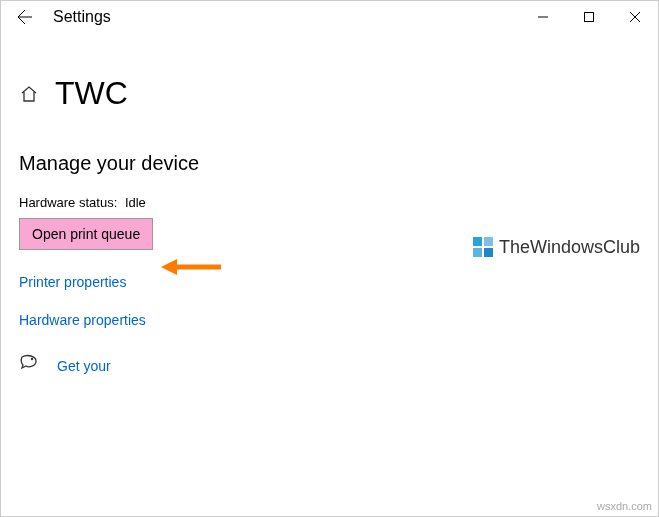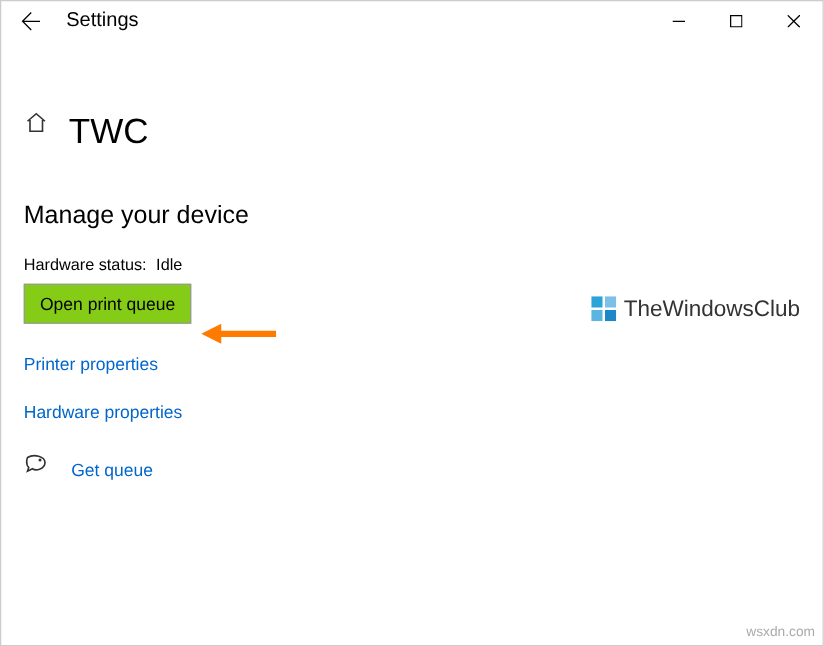--- a/index.html
+++ b/index.html
@@ -60,41 +60,40 @@
       display: flex;
       align-items: center;
       margin-bottom: 40px;
       margin-top: 18px;
     }
     .home-icon {
       display: flex;
       margin-right: 16px;
     }
     .page-title {
-      font-size: 28px;
+      font-size: 32px;
       font-weight: 400;
       color: #000;
-      margin-top: 14px;
     }
     .section-title {
       font-size: 20px;
       font-weight: 400;
       color: #000;
       margin-bottom: 20px;
     }
     .status-row {
       font-size: 13px;
       color: #000;
       margin-bottom: 8px;
     }
     .status-label { display: inline-block; }
     .status-value { display: inline-block; margin-left: 4px; }
     .queue-btn {
       display: inline-block;
-      background: #84cc16;
+      background: #f9a8d4;
       border: 1px solid #999;
       padding: 7px 12px;
       font-size: 14px;
       color: #000;
       cursor: pointer;
       margin-bottom: 24px;
     }
     .link {
       display: block;
       color: #0066cc;
@@ -197,21 +196,21 @@
   <div class="link">Printer properties</div>
   <div class="link">Hardware properties</div>
 
   <div class="help-row">
     <span class="help-icon">
       <svg width="20" height="20" viewBox="0 0 20 20">
           <path d="M3 3 C3 3 1 8 4 11 C4 11 3 14 3 14 L7 12 C10 14 17 12 17 7 C17 2 8 0 3 3 Z" stroke="#333" stroke-width="1.3" fill="none"></path>
           <circle cx="13" cy="5" r="1.2" fill="#333"></circle>
         </svg>
     </span>
-    <span class="help-link">Get queue</span>
+    <span class="help-link">Get your</span>
   </div>
 </div>
 
 <svg class="arrow" width="60" height="20" viewBox="0 0 60 20">
   <line x1="60" y1="10" x2="12" y2="10" stroke="#ff7b00" stroke-width="5"></line>
   <polygon points="0,10 16,2 16,18" fill="#ff7b00"></polygon>
 </svg>
 
 <div class="watermark">
   <svg class="wm-logo" width="20" height="20" viewBox="0 0 20 20">

